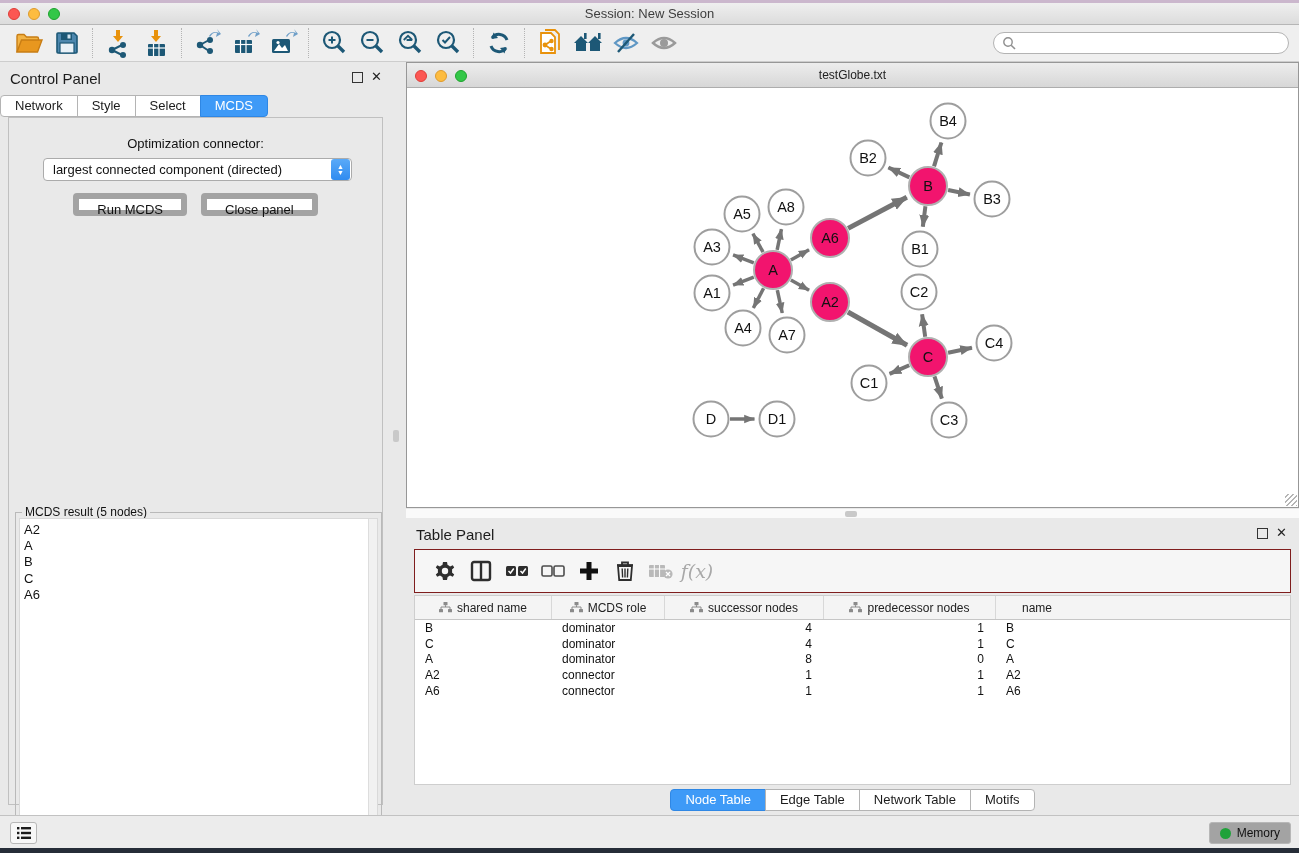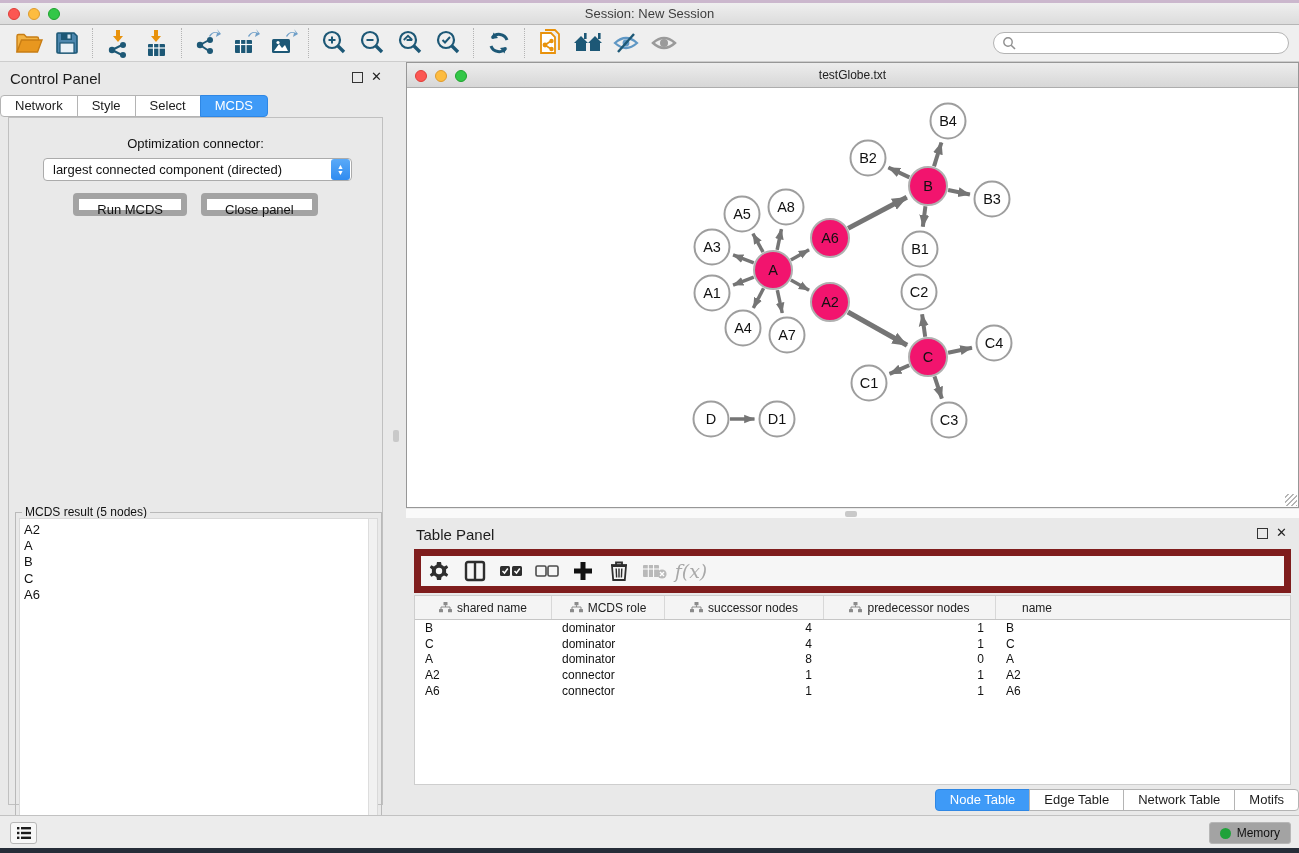--- a/index.html
+++ b/index.html
@@ -75,36 +75,36 @@
 
   
   .h-divider { position:absolute; left:406px; top:509px; width:893px; height:9px; background:#fafafa; }
   .h-handle { position:absolute; left:439px; top:1.5px; width:12px; height:6px; background:#c9c9c9; border-radius:2px; }
   .v-handle { position:absolute; left:393px; top:430px; width:6px; height:12px; background:#c9c9c9; border-radius:2px; }
 
   
   .table-panel { position:absolute; left:406px; top:518px; width:893px; height:297px; background:#e9e9e9; }
   .tp-float { right:31px; } .tp-close { right:12px; }
   .tp-toolbar { position:absolute; left:8px; top:31px; width:877px; height:44px; background:#f6f6f6;
-    border:7px solid #7f1d1d; display:flex; align-items:center; }
+    border:1px solid #7f1d1d; display:flex; align-items:center; padding-left:12px; }
   .tp-icon { width:36px; height:32px; display:flex; align-items:center; justify-content:center; cursor:pointer; }
   .fx-label { font-family:"DejaVu Serif",serif; font-style:italic; font-size:19px; color:#a8a8a8; }
 
   .data-table { position:absolute; left:8px; top:77px; width:877px; height:190px; background:#fff;
     border:1px solid #cecece; overflow:hidden; }
   .thead { display:flex; height:24px; background:#f4f4f4; border-bottom:1px solid #c6c6c6; }
   .th { display:flex; align-items:center; justify-content:center; gap:5px; font-size:12px; color:#222;
     border-right:1px solid #d8d8d8; overflow:hidden; cursor:pointer; }
   .th:last-child { border-right:none; }
   .trow { display:flex; height:15.8px; align-items:center; }
   .td { font-size:12px; color:#111; overflow:hidden; white-space:nowrap; }
   .td.al { text-align:left; padding-left:10px; }
   .td.ar { text-align:right; padding-right:12px; }
 
-  .bottom-tabs { position:absolute; left:0; top:271px; width:100%; display:flex; justify-content:flex-end; }
+  .bottom-tabs { position:absolute; left:0; top:271px; width:100%; display:flex; justify-content:center; }
 
   
   .status-bar { position:absolute; left:0; top:815px; width:100%; height:33px; background:#ececec;
     border-top:1px solid #c2c2c2; }
   .list-btn { position:absolute; left:10px; top:6px; width:27px; height:22px; background:#f7f7f7;
     border:1px solid #b7b7b7; border-radius:3px; display:flex; align-items:center; justify-content:center; cursor:pointer; }
   .memory-btn { position:absolute; right:8px; top:6px; height:22px; background:#a3a3a3; border:1px solid #b7b7b7;
     border-radius:3px; display:flex; align-items:center; gap:6px; padding:0 10px; font-size:12px; color:#111; cursor:pointer; }
   .mem-dot { width:11px; height:11px; border-radius:50%; background:#1fa23a; }
   .bottom-strip { position:absolute; left:0; top:848px; width:100%; height:5px; background:#262d38; }

